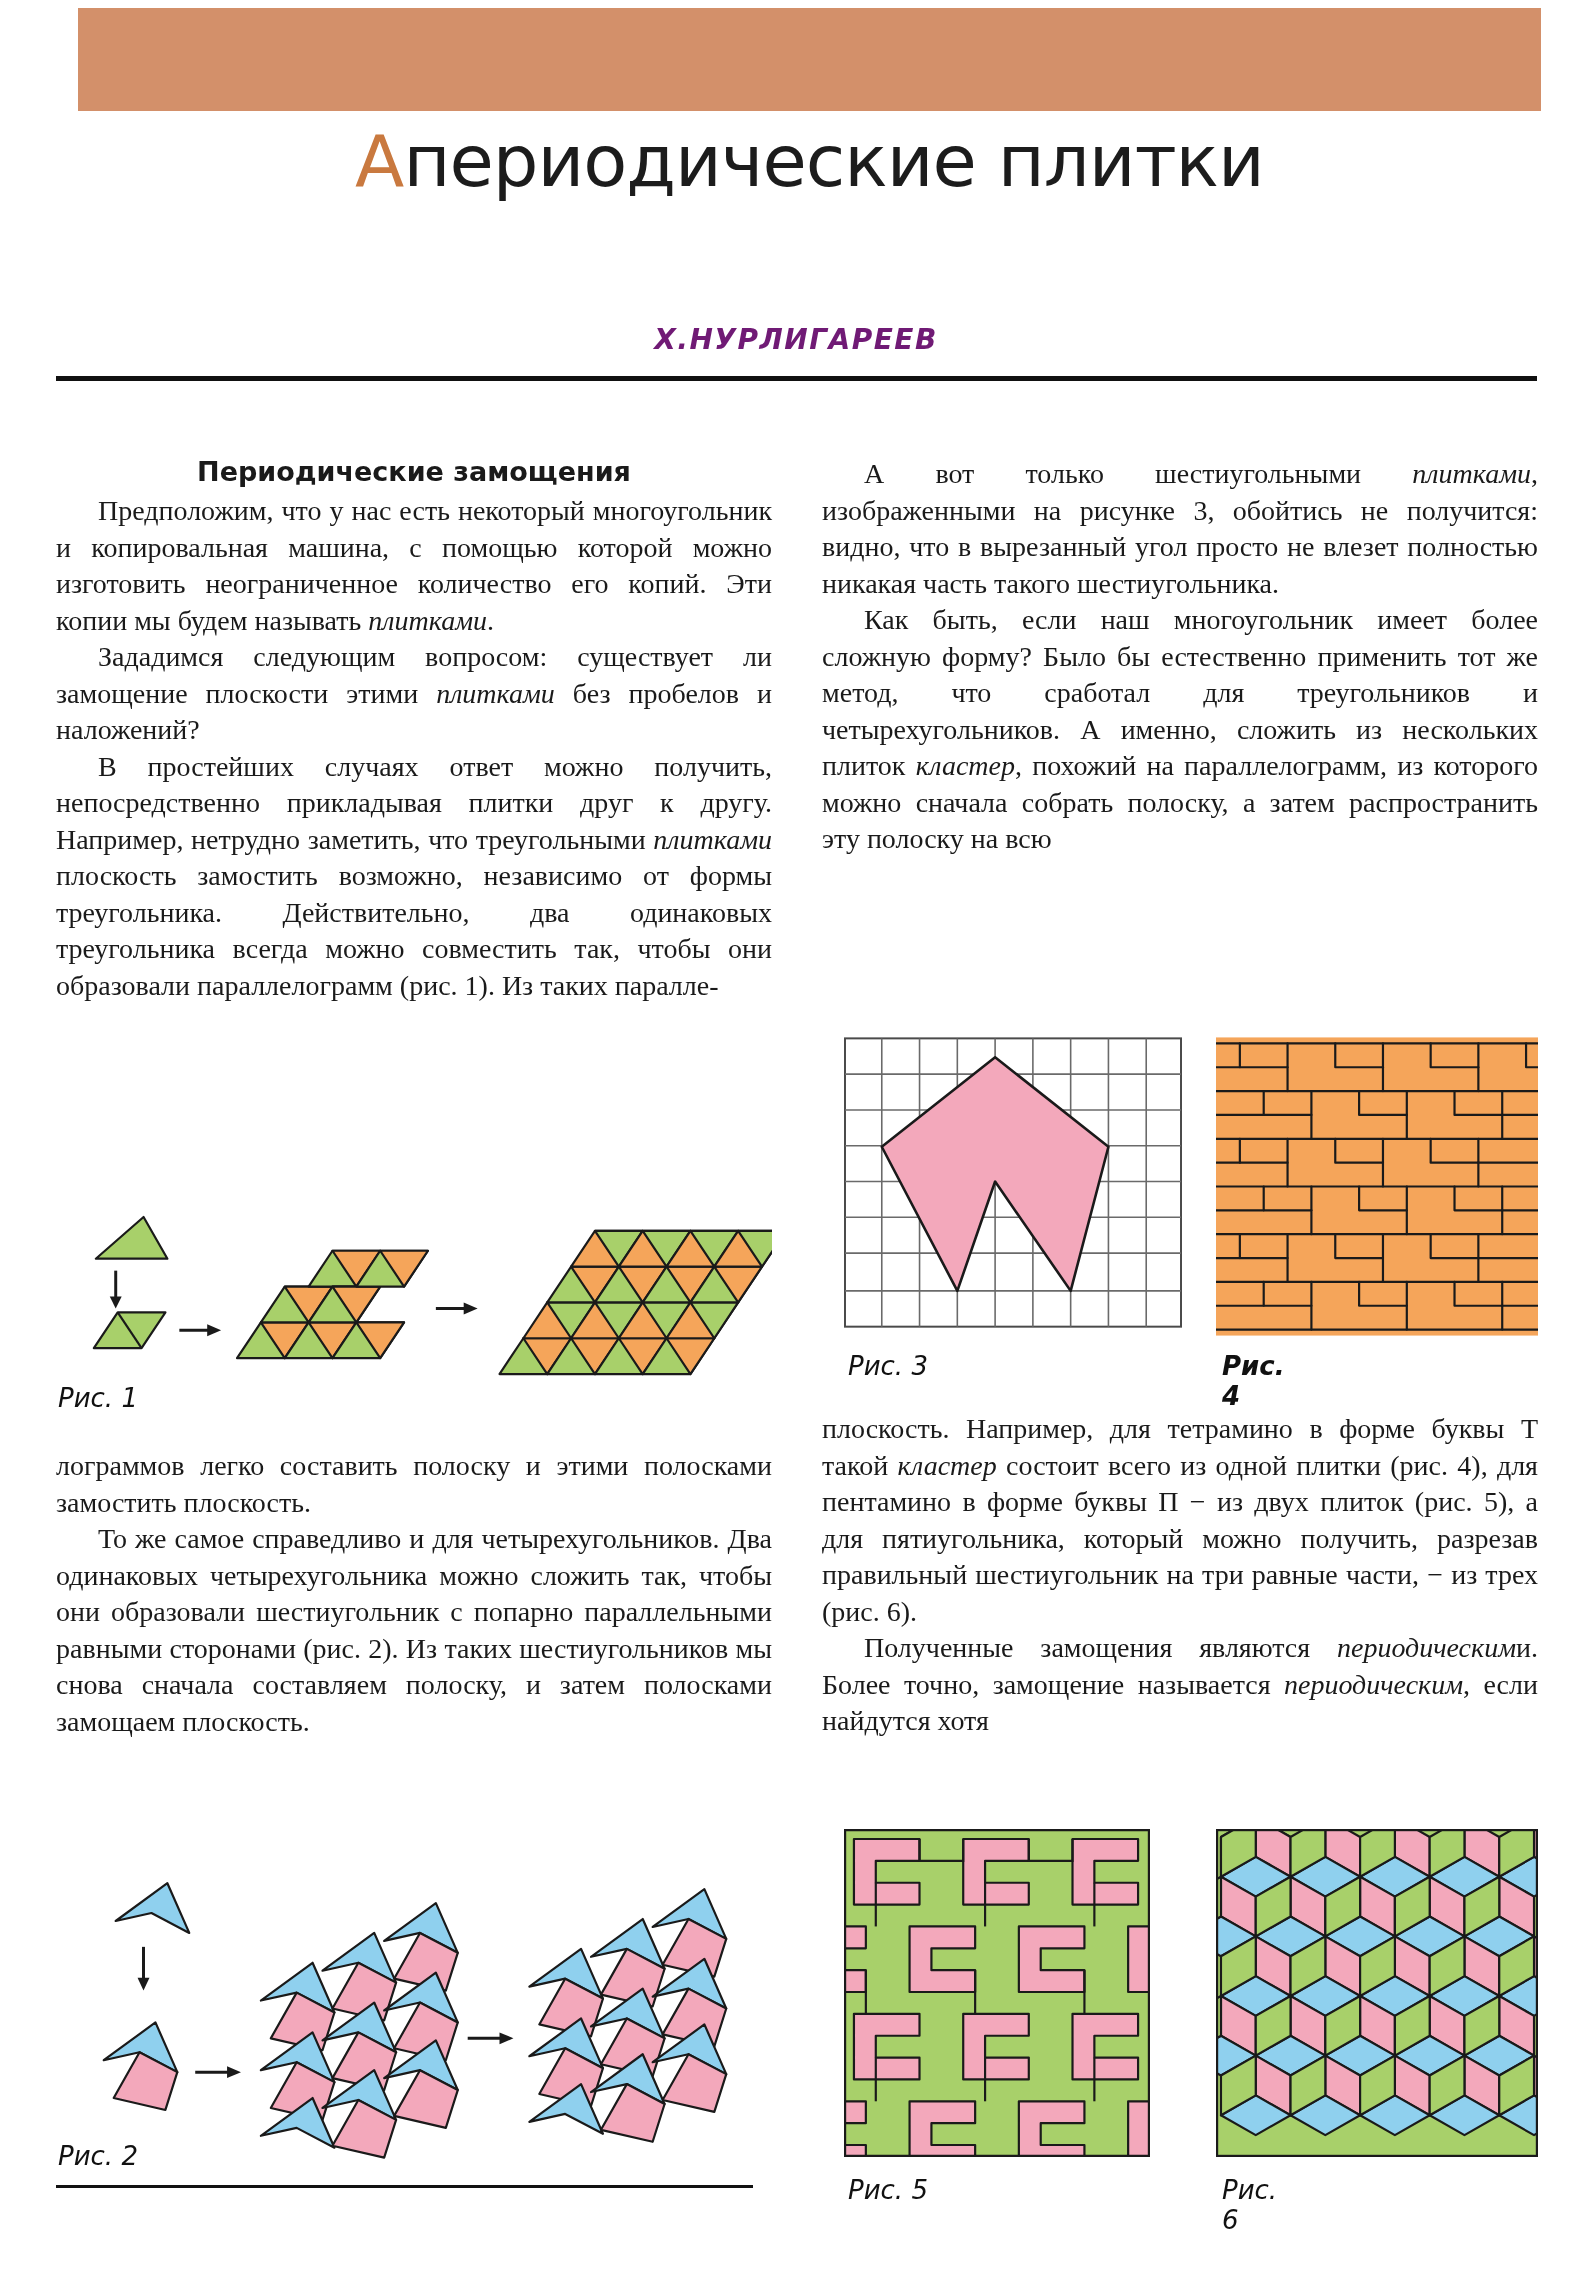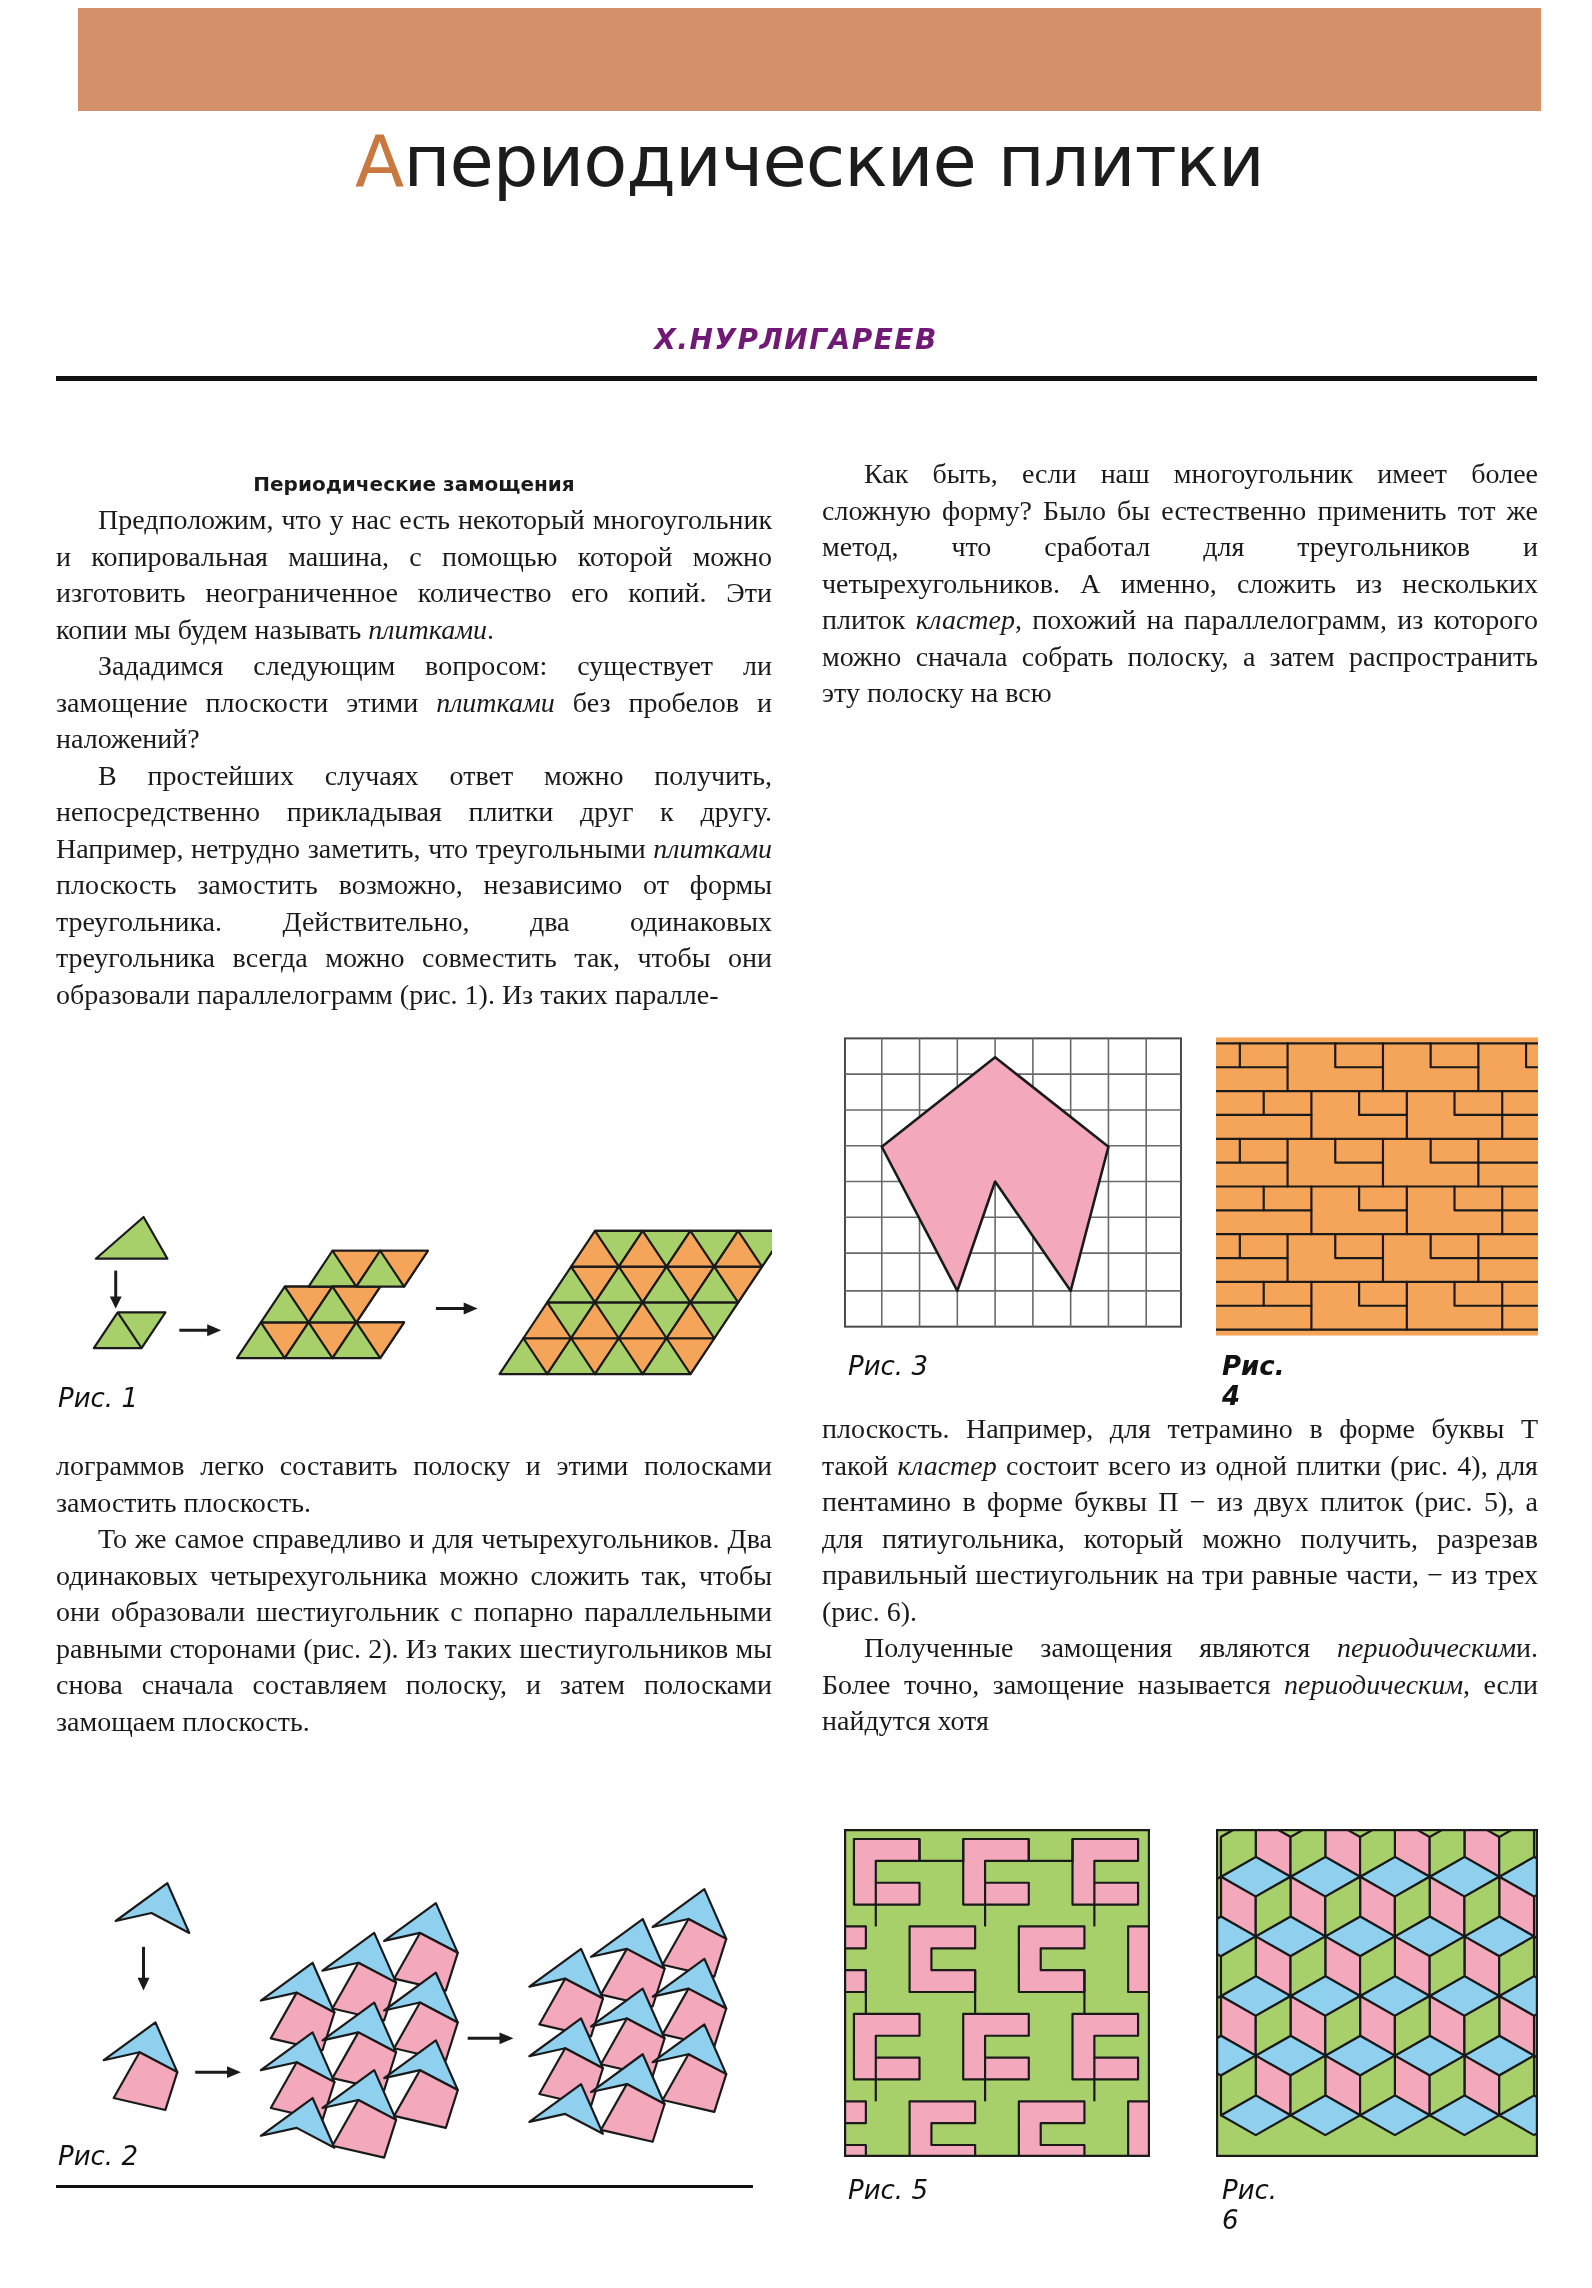--- a/index.html
+++ b/index.html
@@ -74,23 +74,23 @@
     position: absolute;
     top: 456px;
     width: 716px;
   }
   .col-left { left: 56px; }
   .col-right { left: 822px; }
 
   .subhead {
     font-family: "DejaVu Sans", sans-serif;
     font-weight: bold;
-    font-size: 20px;
+    font-size: 27px;
     text-align: center;
-    margin: 16px 0 6px 0;
+    margin: 0 0 6px 0;
   }
   p.body {
     margin: 0;
     font-size: 28px;
     line-height: 1.305;
     text-align: justify;
     text-indent: 42px;
     hyphens: manual;
   }
   p.body.noindent { text-indent: 0; }
@@ -305,20 +305,21 @@
         </g>
       </g>
     </svg>
   </div>
 
   <div class="figcap" style="position:absolute; left:58px; top:2141px;">Рис. 2</div>
 
   <div class="doi-rule"></div>
 
   <div class="col col-right">
+    <p class="body"><span>А вот только шестиугольными <i class="it">плитками</i>, изображенными на рисунке 3, обойтись не получится: видно, что в вырезанный угол просто не влезет полностью никакая часть такого шестиугольника.</span></p>
     <p class="body"><span>Как быть, если наш многоугольник имеет более сложную форму? Было бы естественно применить тот же метод, что сработал для треугольников и четырехугольников. А именно, сложить из нескольких плиток <i class="it">кластер</i>, похожий на параллелограмм, из которого можно сначала собрать полоску, а затем распространить эту полоску на всю</span></p>
   </div>
 
   <div class="fig" style="left:844px; top:1037px;">
     <svg width="338" height="299" viewBox="0 0 340 300">
       <rect x="1" y="1" width="338" height="290" fill="#ffffff" stroke="#4a4a4a" stroke-width="2"></rect>
       <g stroke="#6a6a6a" stroke-width="1.6">
         <line x1="38" y1="1" x2="38" y2="291"></line>
         <line x1="76" y1="1" x2="76" y2="291"></line>
         <line x1="114" y1="1" x2="114" y2="291"></line>

